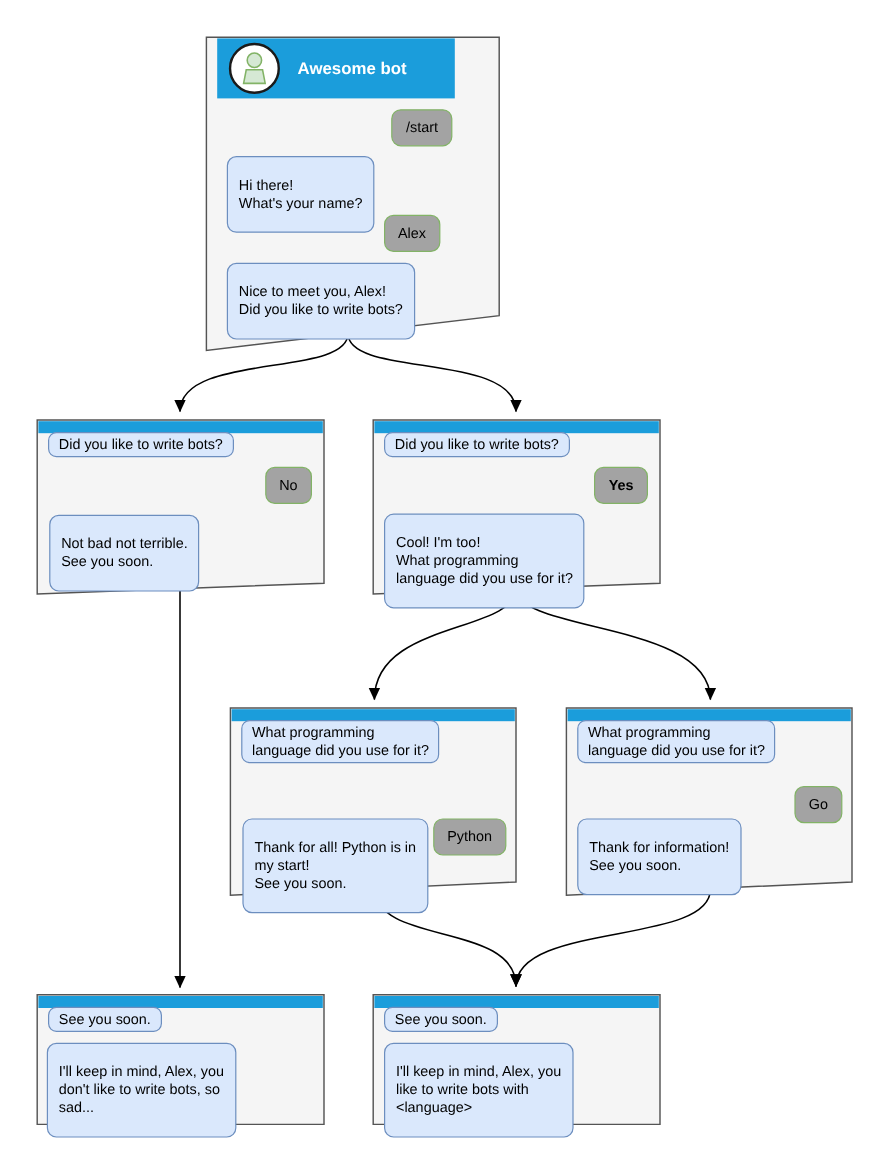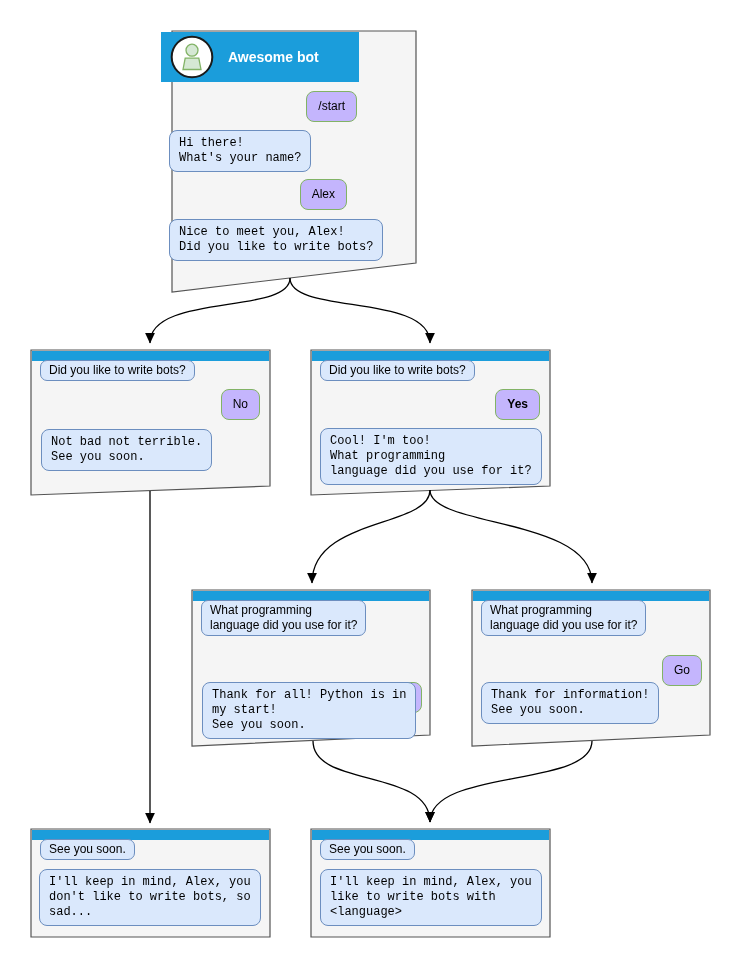--- a/index.html
+++ b/index.html
@@ -20,24 +20,24 @@
   }
   .chat-title{
     margin-left:14px;color:#ffffff;font-weight:bold;font-size:14px;
   }
   .avatar{width:44px;height:44px;flex:0 0 auto;}
   .bubble{
     position:absolute;box-sizing:border-box;border-radius:8px;
     font-size:12px;line-height:15px;white-space:pre;
   }
   .bot{background:#DAE8FC;border:1px solid #6C8EBF;}
-  .user{background:#c4b5fd;border:1px solid #82B366;}
+  .user{background:#a3a3a3;border:1px solid #82B366;}
   .q{padding:2px 8px;border-radius:7px;}
   .ans{padding:7px 11px;}
-  .reply{padding:5px 9px;font-family:Liberation Mono, monospace;}
+  .reply{padding:16px 9px;}
 </style>
 </head>
 <body>
 
 <svg id="canvas" width="743" height="971" viewBox="0 0 743 971">
   <defs>
     <marker id="ah" viewBox="0 0 10 10" refX="8.6" refY="5" markerWidth="9" markerHeight="9" orient="auto">
       <path d="M0,0.8 L9,5 L0,9.2 Z" fill="#000"></path>
     </marker>
   </defs>
@@ -56,21 +56,21 @@
     <path d="M290,278 C290,315 150,293 150,343" marker-end="url(#ah)"></path>
     <path d="M290,278 C290,315 430,293 430,343" marker-end="url(#ah)"></path>
     <path d="M150,491 L150,823" marker-end="url(#ah)"></path>
     <path d="M430,490 C430,528 312,517 312,583" marker-end="url(#ah)"></path>
     <path d="M430,490 C430,528 592,517 592,583" marker-end="url(#ah)"></path>
     <path d="M313,741 C313,788 430,768 430,822" marker-end="url(#ah)"></path>
     <path d="M592,741 C592,788 430,768 430,822" marker-end="url(#ah)"></path>
   </g>
 </svg>
 
-<div class="window" style="left:160px;top:31px;width:200px;height:261px;">
+<div class="window" style="left:180px;top:31px;width:200px;height:261px;">
   <div class="hdr-main">
     <svg class="avatar" viewBox="0 0 44 44">
       <circle cx="22" cy="22" r="20.3" fill="#ffffff" stroke="#1a1a1a" stroke-width="2"></circle>
       <circle cx="22" cy="15.2" r="6" fill="#D5E8D4" stroke="#82B366" stroke-width="1.3"></circle>
       <path d="M13,34.5 L15.2,23.2 L28.8,23.2 L31,34.5 Z" fill="#D5E8D4" stroke="#82B366" stroke-width="1.3"></path>
     </svg>
     <span class="chat-title">Awesome bot</span>
   </div>
   <div class="bubble user ans" style="right:3px;top:60px;">/start</div>
   <div class="bubble bot reply" style="left:9px;top:99px;">Hi there!

